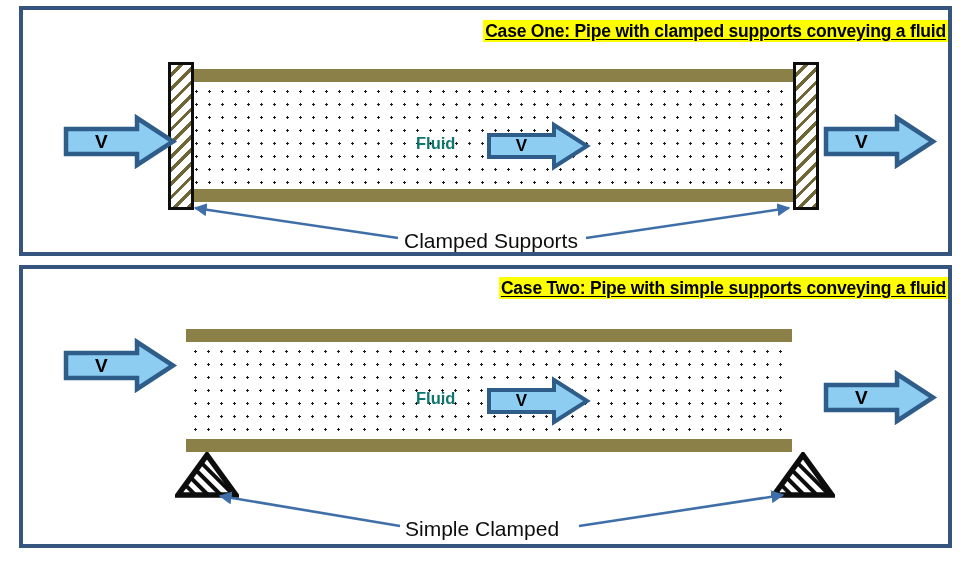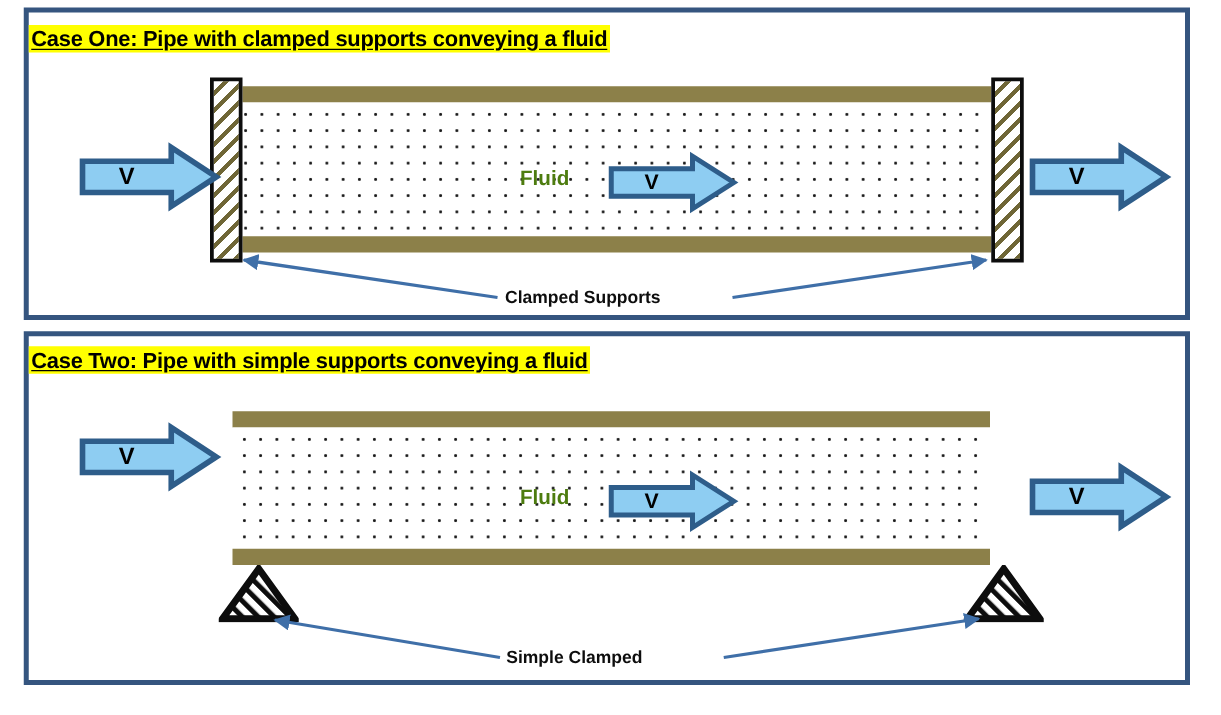--- a/index.html
+++ b/index.html
@@ -15,21 +15,21 @@
     border:4px solid #35557f;
     background:#ffffff;
     box-sizing:border-box;
   }
   #panel-one{left:19px;top:6px;width:933px;height:250px;}
   #panel-two{left:19px;top:265px;width:933px;height:283px;padding-left:20px;}
 
   .case-title{
     position:absolute;
     left:0;right:0;
-    text-align:left;
+    text-align:right;
     font-weight:bold;
     font-size:17.5px;
     color:#000000;
     letter-spacing:-0.2px;
   }
   .case-title span{
     background:#ffff00;
     text-decoration:underline;
     text-underline-offset:2px;
     padding:1px 2px;
@@ -83,31 +83,30 @@
     display:flex;align-items:center;justify-content:center;
     font-size:19px;font-weight:bold;color:#000;
     pointer-events:none;
   }
   .varrow.small .vlabel{font-size:17px;}
 
   .fluid-label{
     position:absolute;
     font-size:16.5px;
     font-weight:bold;
-    color:#4d7c0f;
+    color:#0f766e;
   }
 
   
   .callout-svg{position:absolute;left:0;top:0;overflow:visible;}
   .callout-label{
     position:absolute;
-    font-size:14px;
+    font-size:21px;
     color:#0d0d0d;
     white-space:nowrap;
-    font-weight:bold;
   }
 </style>
 </head>
 <body>
 
 <div class="panel" id="panel-one">
 
   <div class="case-title" id="title-one">
     <span>Case One: Pipe with clamped supports conveying a fluid</span>
   </div>

